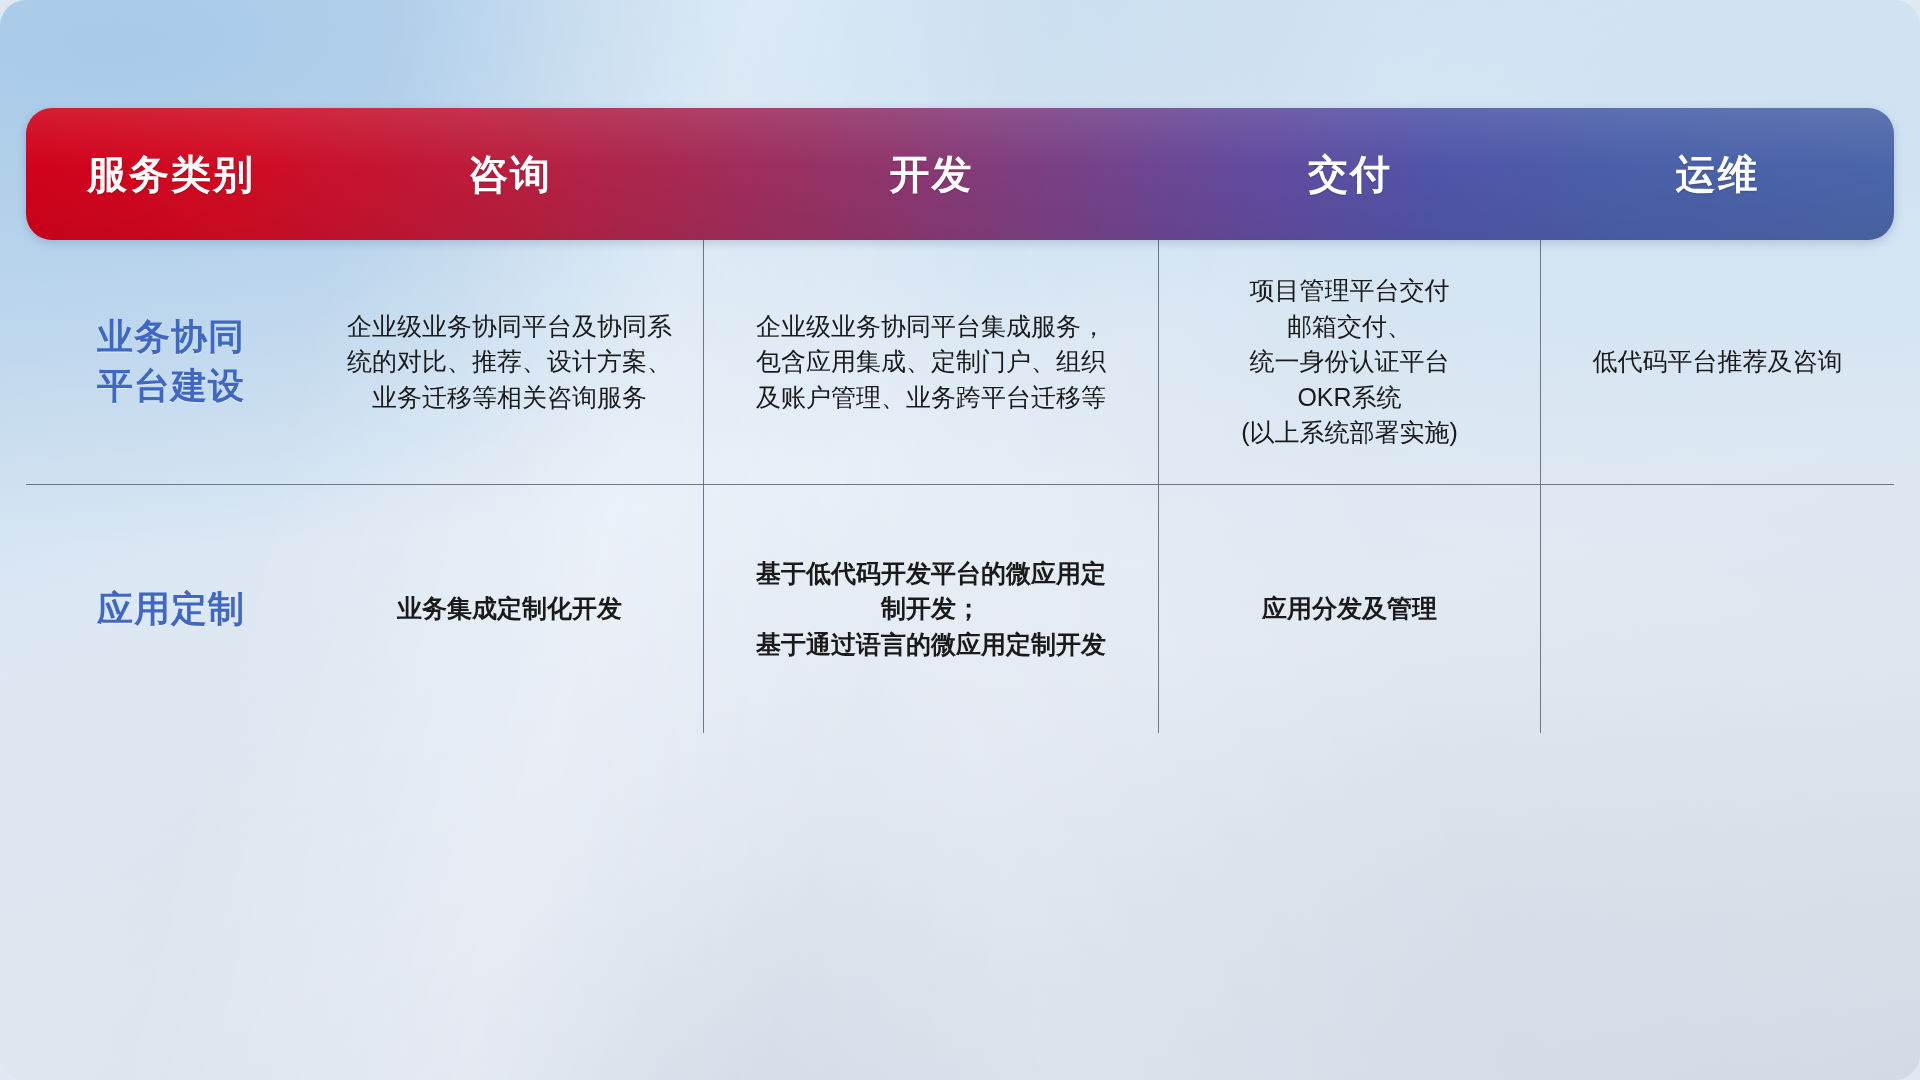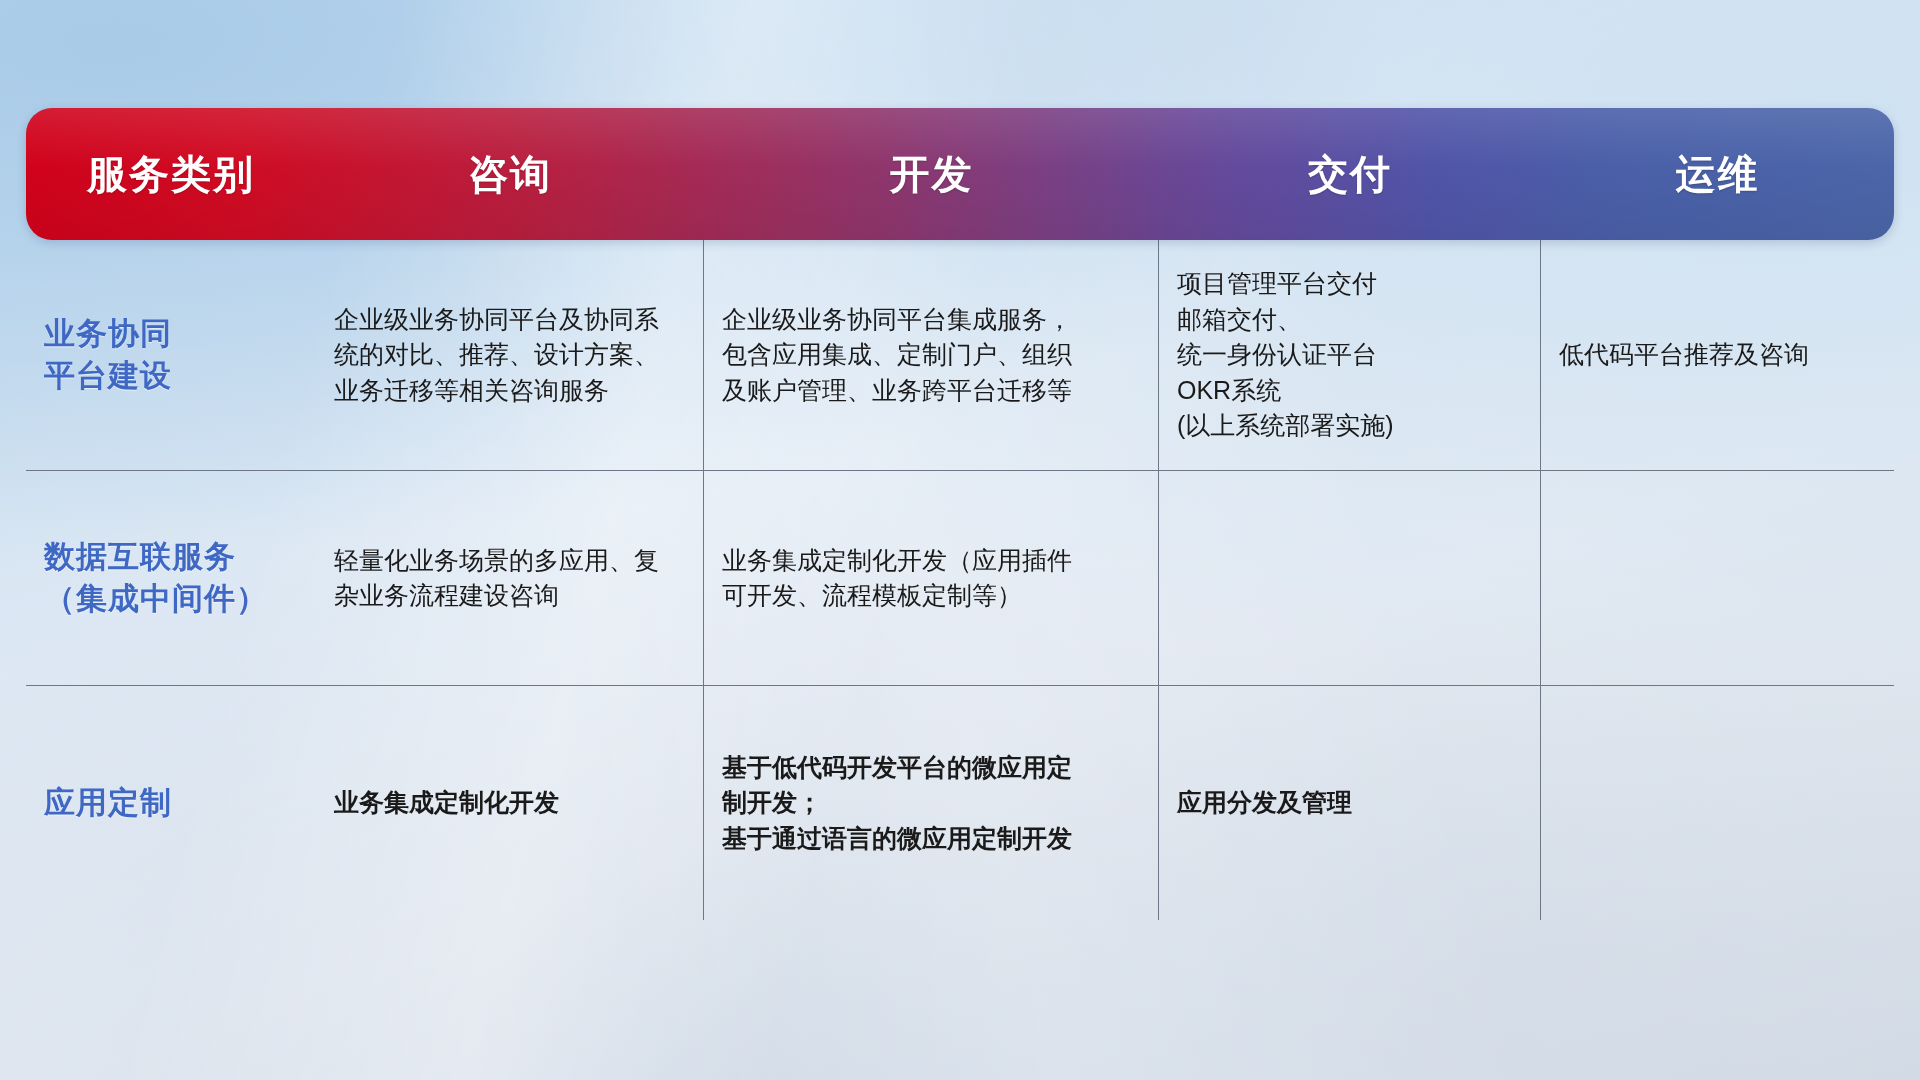--- a/index.html
+++ b/index.html
@@ -16,20 +16,21 @@
 
   #page {
     position: relative;
     width: 1920px;
     height: 1080px;
     background:
       radial-gradient(120% 85% at 6% 4%, #a9cbe8 0%, rgba(169,203,232,0) 55%),
       radial-gradient(110% 95% at 96% 10%, #cfe2f2 0%, rgba(207,226,242,0) 60%),
       radial-gradient(120% 110% at 50% 110%, #cfd9e6 0%, rgba(207,217,230,0) 60%),
       linear-gradient(160deg, #bcd7ee 0%, #dbe7f3 35%, #e6ecf3 62%, #d4dbe5 100%);
+    border-radius: 26px;
   }
 
   
   #page::before {
     content: "";
     position: absolute;
     inset: 0;
     background:
       linear-gradient(105deg, rgba(255,255,255,0.00) 18%, rgba(255,255,255,0.35) 34%, rgba(255,255,255,0.00) 48%),
       linear-gradient(255deg, rgba(255,255,255,0.00) 30%, rgba(255,255,255,0.22) 52%, rgba(255,255,255,0.00) 70%);
@@ -99,40 +100,41 @@
   }
 
   thead th .hlabel {
     position: relative;
     z-index: 3;
     display: block;
   }
 
   
   tbody td {
-    padding: 14px 18px;
+    padding: 21px 18px;
     vertical-align: middle;
+    text-align: center;
     font-size: 25px;
     line-height: 1.42;
     color: #1a1a1a;
     background: transparent;
     border-bottom: 1.5px solid #6d7787;
     border-right: 1.5px solid #6d7787;
     margin-top: 16px;
   }
 
   tbody tr:last-child td {
     border-bottom: none;
   }
 
   tbody td.cat {
     border-right: none;
     color: #3f68c4;
     font-weight: bold;
-    font-size: 31px;
+    font-size: 36px;
     line-height: 1.35;
     letter-spacing: 1px;
     text-shadow: 0 1px 1px rgba(255,255,255,0.6);
   }
 
   tbody td.last-col {
     border-right: none;
   }
 
   tbody tr.r1 td { height: 202px; }
@@ -208,40 +210,20 @@
 邮箱交付、
 统一身份认证平台
 OKR系统
 (以上系统部署实施)</span>
           </td>
           <td class="last-col">
             <span class="cell-text">低代码平台推荐及咨询</span>
           </td>
         </tr>
 
-        <tr class="r2">
-          <td class="cat">
-            <span class="cell-text">数据互联服务
-（集成中间件）</span>
-          </td>
-          <td>
-            <span class="cell-text">轻量化业务场景的多应用、复
-杂业务流程建设咨询</span>
-          </td>
-          <td>
-            <span class="cell-text">业务集成定制化开发（应用插件
-可开发、流程模板定制等）</span>
-          </td>
-          <td>
-            <span class="cell-text"></span>
-          </td>
-          <td class="last-col">
-            <span class="cell-text"></span>
-          </td>
-        </tr>
 
         <tr class="r3">
           <td class="cat">
             <span class="cell-text">应用定制</span>
           </td>
           <td>
             <span class="cell-text">业务集成定制化开发</span>
           </td>
           <td>
             <span class="cell-text">基于低代码开发平台的微应用定

